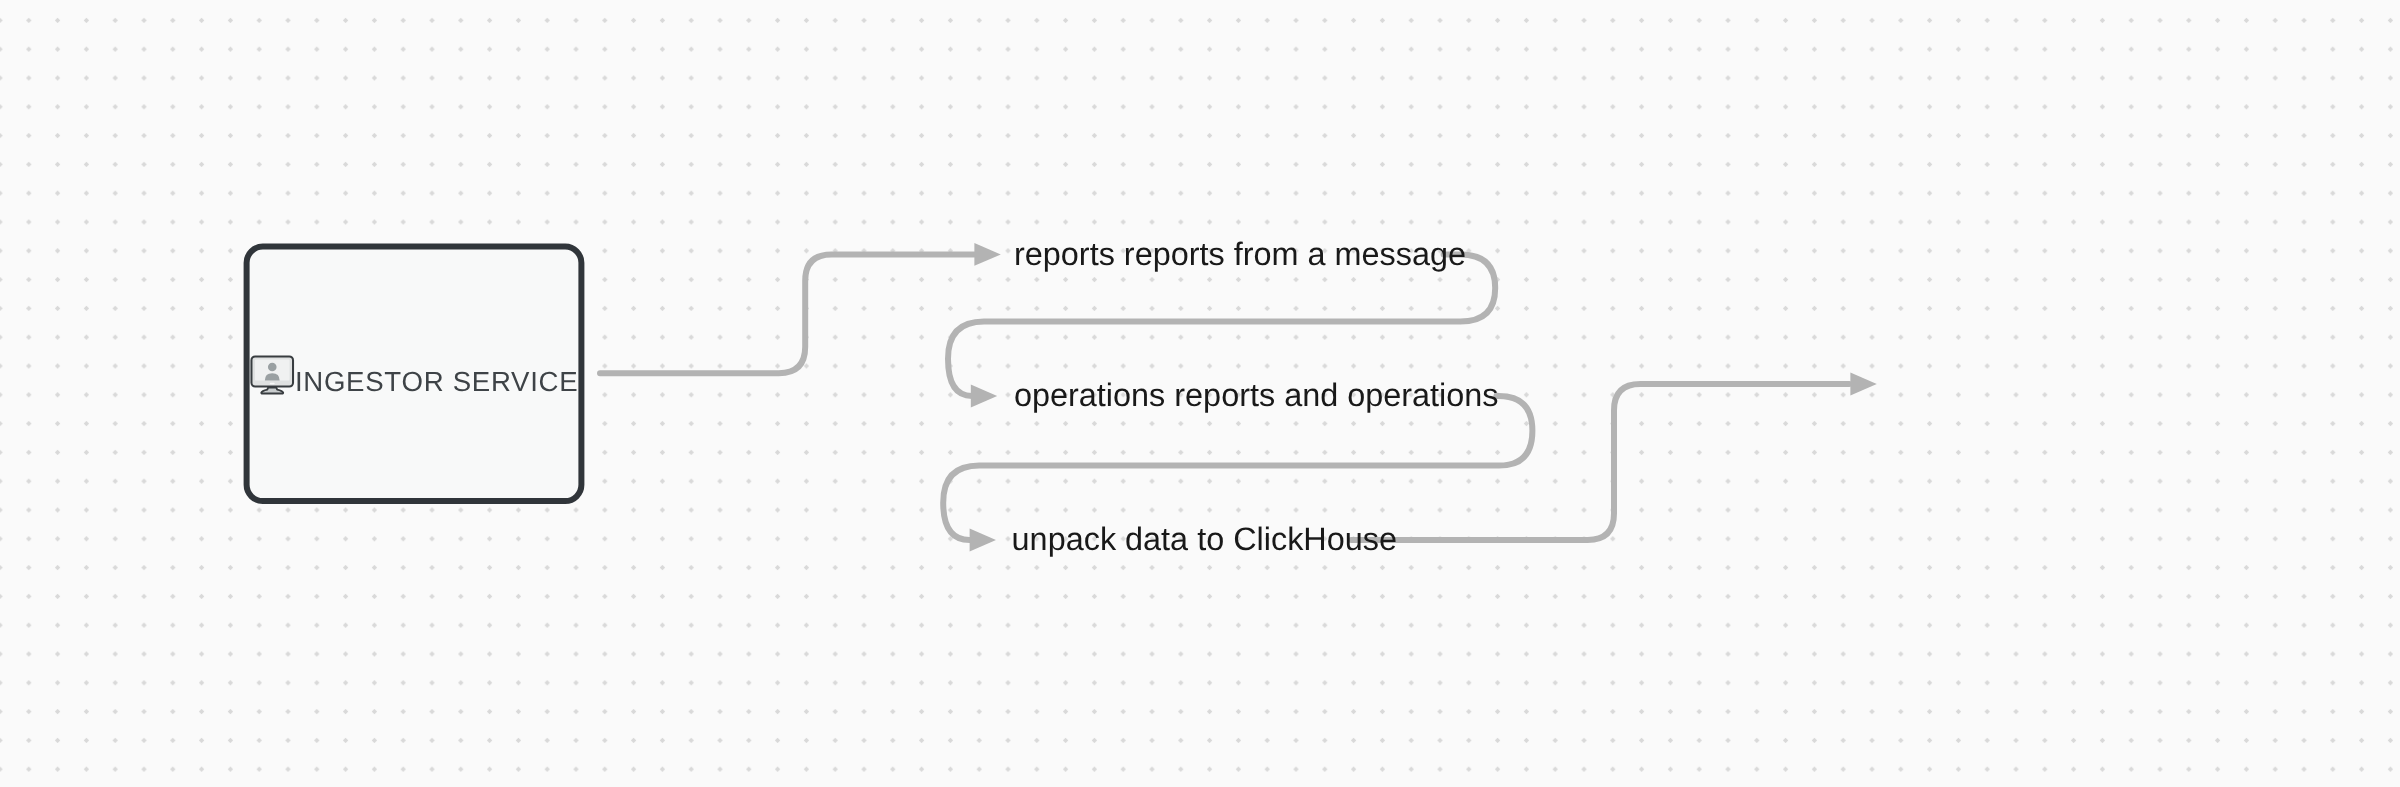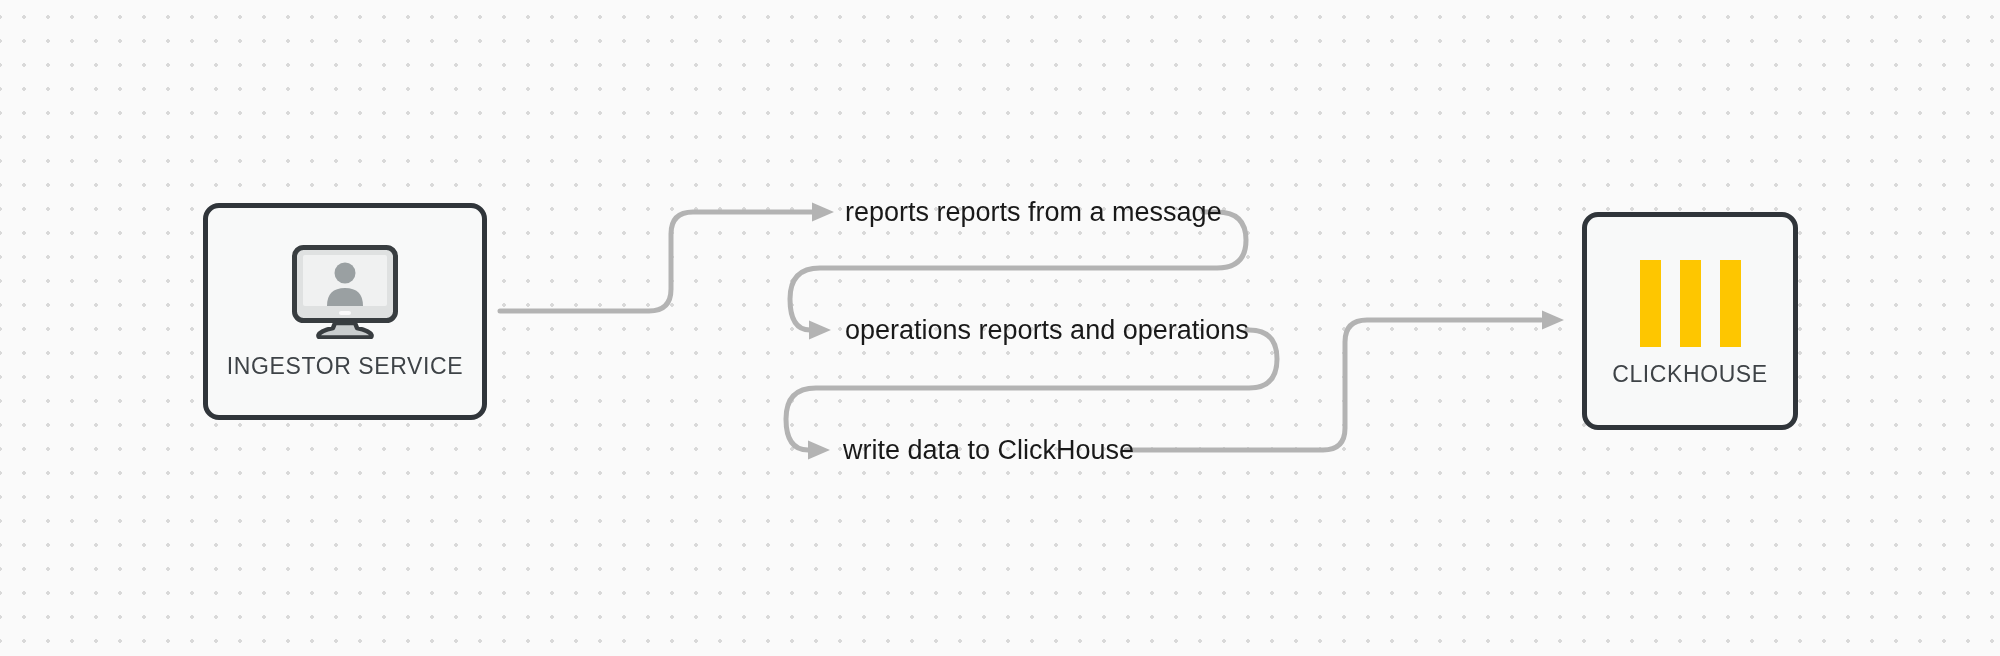--- a/index.html
+++ b/index.html
@@ -31,21 +31,21 @@
   }
   .edges-svg{position:absolute;left:0;top:0;width:2000px;height:656px;}
   .edges-svg path{fill:none;stroke:var(--connector);stroke-width:5;stroke-linecap:round;stroke-linejoin:round;}
   .edges-svg polygon{fill:var(--connector);stroke:none;}
 
   .node{
     position:absolute;
     background:var(--node-fill);
     border:5px solid var(--node-border);
     border-radius:16px;
-    display:flex;flex-direction:column;align-items:center;justify-content:center;
+    display:flex;align-items:center;justify-content:center;
   }
   .node-ingestor{left:203px;top:203px;width:284px;height:217px;}
   .node-clickhouse{left:1582px;top:212px;width:216px;height:218px;}
   .node-label{
     color:var(--node-label-text);
     font-size:23px;
     letter-spacing:0.6px;
     margin-top:14px;
     white-space:nowrap;
   }
@@ -91,26 +91,18 @@
       <rect x="4.5" y="4.5" width="101" height="73" rx="9" fill="var(--icon-bezel)" stroke="var(--icon-dark)" stroke-width="5"></rect>
       <rect x="13" y="12" width="84" height="51" rx="2" fill="var(--icon-light)"></rect>
       <circle cx="55" cy="30" r="10.5" fill="var(--icon-gray)"></circle>
       <path d="M37 63 Q37 45 55 45 Q73 45 73 63 Z" fill="var(--icon-gray)"></path>
       <rect x="49" y="68" width="12" height="4" rx="2" fill="#fafafa"></rect>
       <path d="M45 80 L43 85 Q30 88 28.5 92 Q28 94.5 31 94.5 L79 94.5 Q82 94.5 81.5 92 Q80 88 67 85 L65 80 Z" fill="var(--icon-stand)" stroke="var(--icon-dark)" stroke-width="4.5" stroke-linejoin="round"></path>
     </svg>
     <div class="node-label">INGESTOR SERVICE</div>
   </div>
 
-  <div class="node node-clickhouse">
-    <div class="ch-bars">
-      <div class="ch-bar"></div>
-      <div class="ch-bar"></div>
-      <div class="ch-bar"></div>
-    </div>
-    <div class="node-label">CLICKHOUSE</div>
-  </div>
 
   <div class="step-label step-1">reports reports from a message</div>
   <div class="step-label step-2">operations reports and operations</div>
-  <div class="step-label step-3">write data to ClickHouse</div>
+  <div class="step-label step-3">unpack data to ClickHouse</div>
 
 </div>
 
 </body></html>

